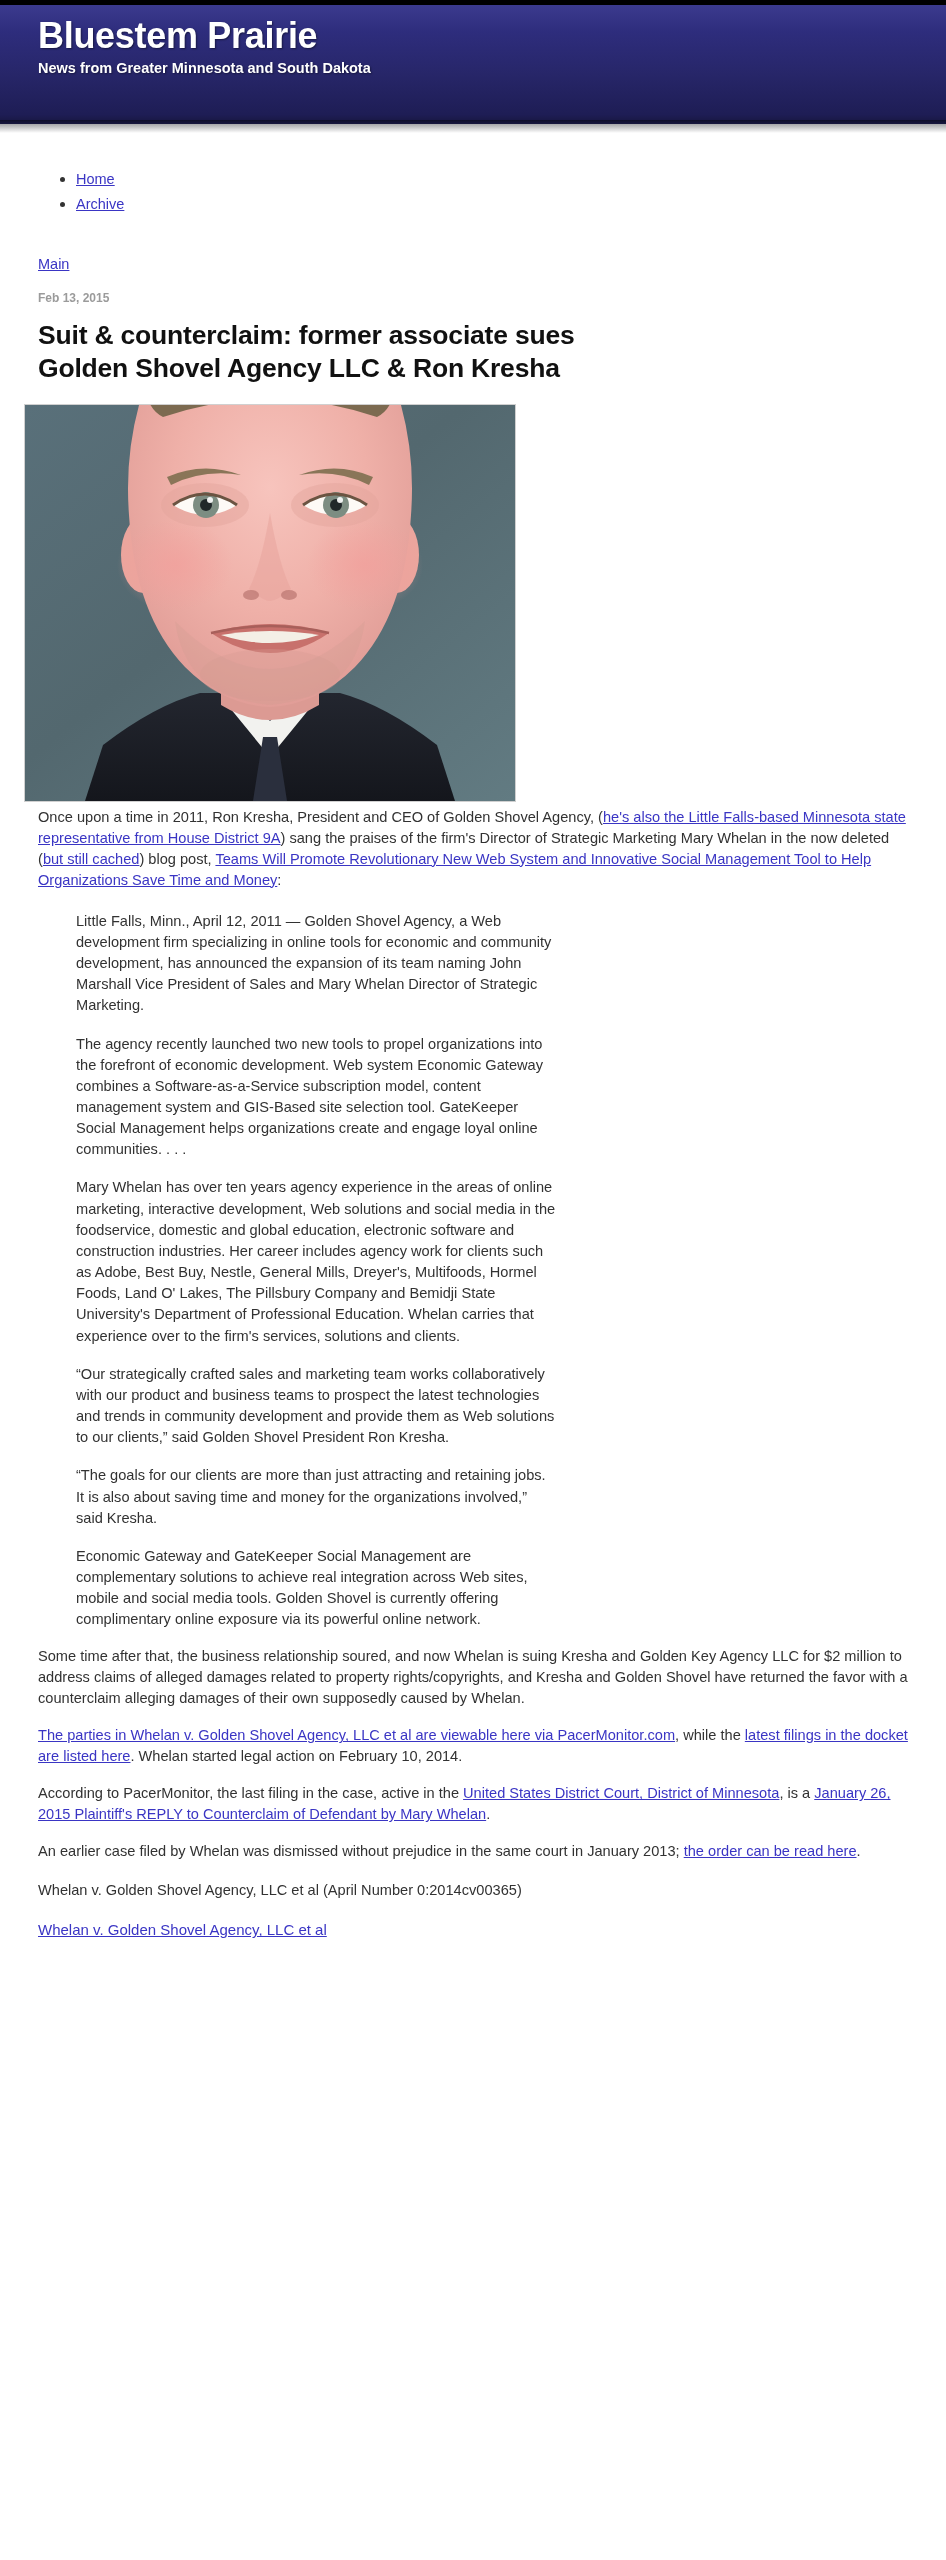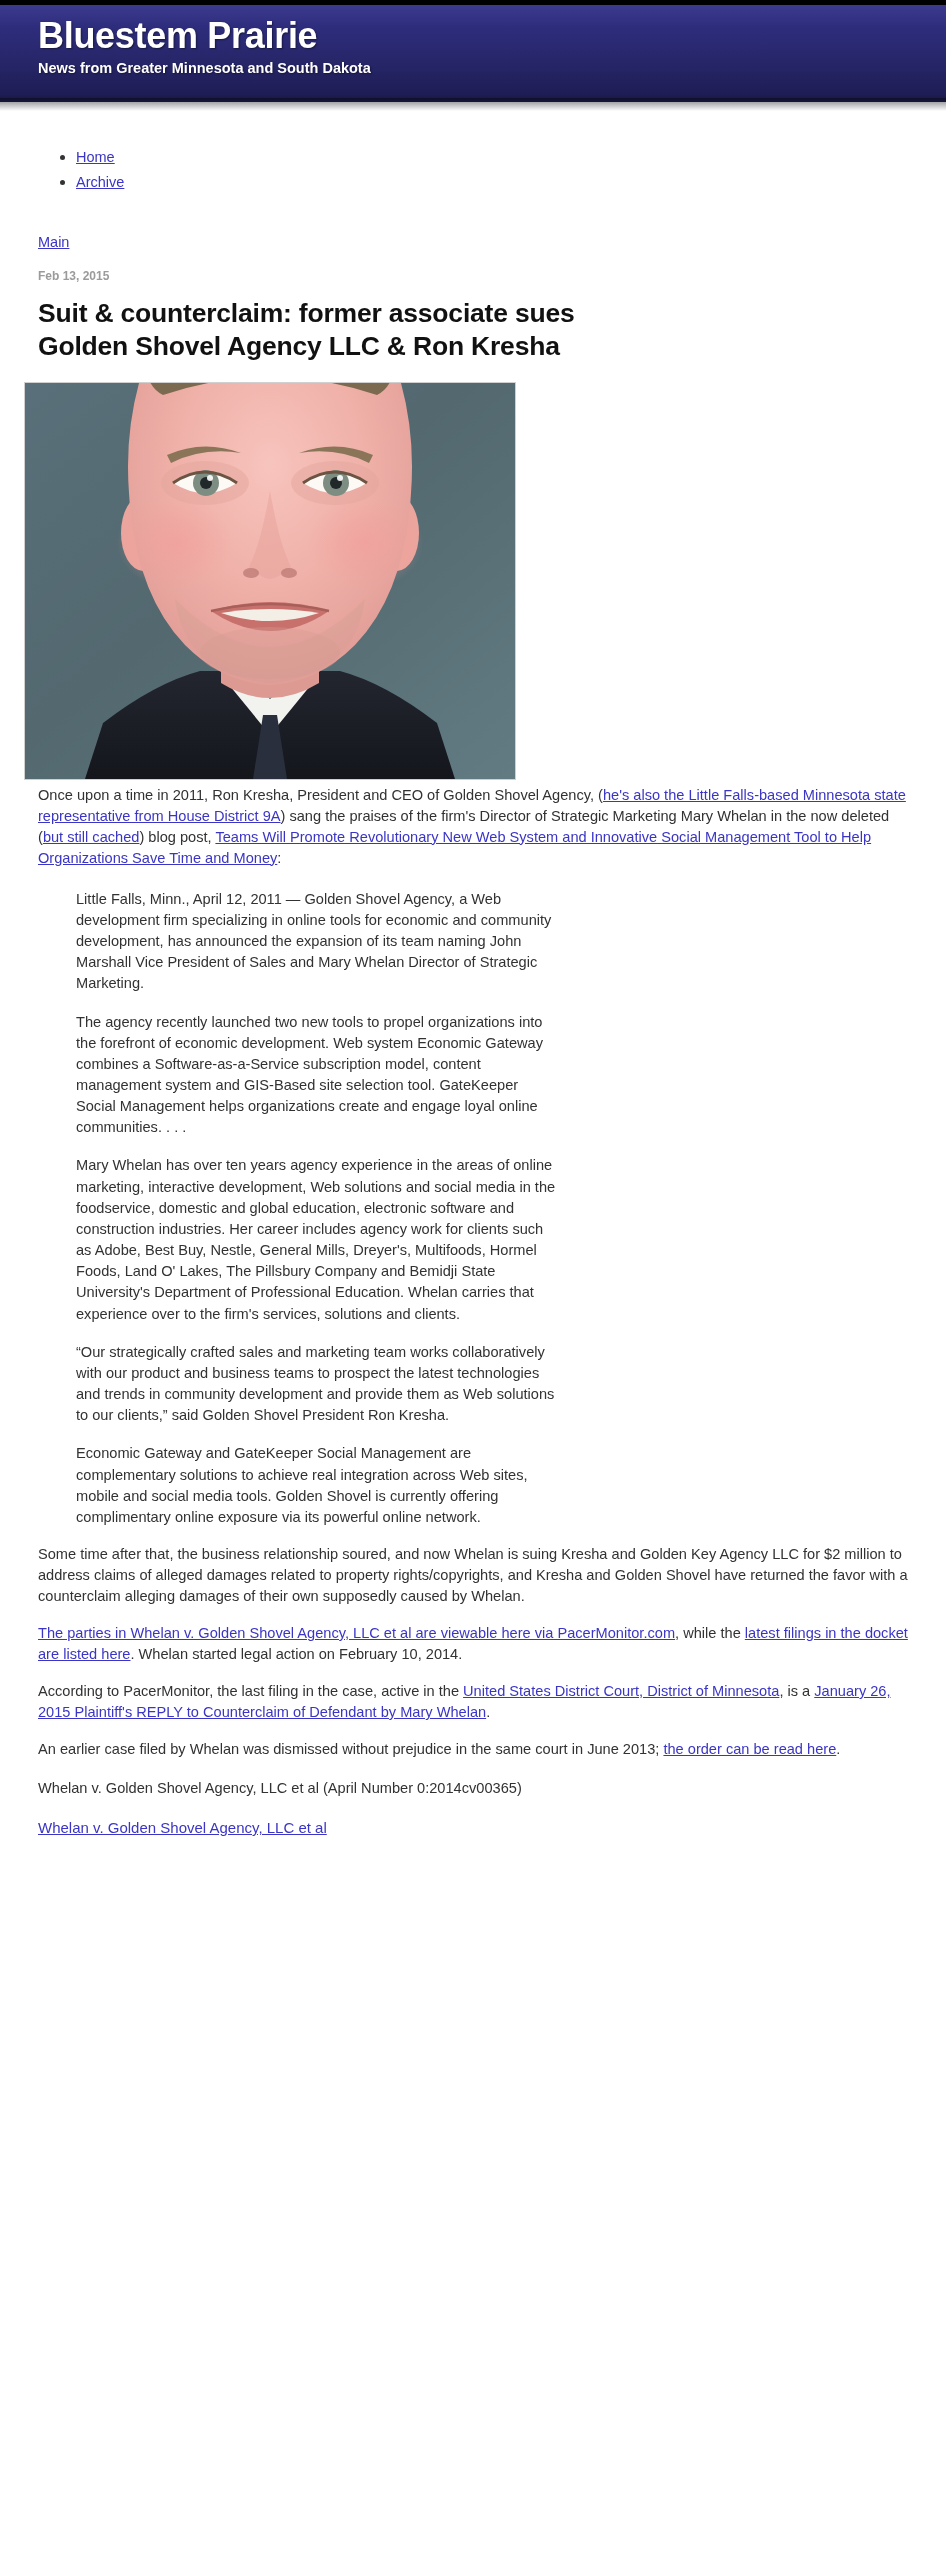--- a/index.html
+++ b/index.html
@@ -19,21 +19,21 @@
 
   
   .banner-topstrip {
     height: 5px;
     background: #000000;
     width: 100%;
   }
   .banner {
     position: relative;
     width: 100%;
-    height: 97px;
+    height: 119px;
     background: #232270;
     background: linear-gradient(to bottom,
                 #3b3a8e 0%,
                 #2e2d7d 22%,
                 #272669 58%,
                 #1e1d55 92%,
                 #17163f 100%);
     padding: 12px 0 0 38px;
     overflow: hidden;
   }
@@ -313,30 +313,31 @@
 
     <div class="body-col">
 
       <p class="para first"><span>Once upon a time in 2011, Ron Kresha, President and CEO of Golden Shovel Agency, (</span><a href="#" class="inline">he's also the Little Falls-based Minnesota state representative from House District 9A</a><span>) sang the praises of the firm's Director of Strategic Marketing Mary Whelan in the now deleted (</span><a href="#" class="inline">but still cached</a><span>) blog post, </span><a href="#" class="inline">Teams Will Promote Revolutionary New Web System and Innovative Social Management Tool to Help Organizations Save Time and Money</a><span>:</span></p>
 
       <blockquote class="pressrelease">
         <p>Little Falls, Minn., April 12, 2011 — Golden Shovel Agency, a Web development firm specializing in online tools for economic and community development, has announced the expansion of its team naming John Marshall Vice President of Sales and Mary Whelan Director of Strategic Marketing.</p>
         <p>The agency recently launched two new tools to propel organizations into the forefront of economic development. Web system Economic Gateway combines a Software-as-a-Service subscription model, content management system and GIS-Based site selection tool. GateKeeper Social Management helps organizations create and engage loyal online communities. . . .</p>
         <p>Mary Whelan has over ten years agency experience in the areas of online marketing, interactive development, Web solutions and social media in the foodservice, domestic and global education, electronic software and construction industries. Her career includes agency work for clients such as Adobe, Best Buy, Nestle, General Mills, Dreyer's, Multifoods, Hormel Foods, Land O' Lakes, The Pillsbury Company and Bemidji State University's Department of Professional Education. Whelan carries that experience over to the firm's services, solutions and clients.</p>
         <p>“Our strategically crafted sales and marketing team works collaboratively with our product and business teams to prospect the latest technologies and trends in community development and provide them as Web solutions to our clients,” said Golden Shovel President Ron Kresha.</p>
+        <p>“The goals for our clients are more than just attracting and retaining jobs. It is also about saving time and money for the organizations involved,” said Kresha.</p>
         <p>Economic Gateway and GateKeeper Social Management are complementary solutions to achieve real integration across Web sites, mobile and social media tools. Golden Shovel is currently offering complimentary online exposure via its powerful online network.</p>
       </blockquote>
 
       <p class="para">Some time after that, the business relationship soured, and now Whelan is suing Kresha and Golden Key Agency LLC for $2 million to address claims of alleged damages related to property rights/copyrights, and Kresha and Golden Shovel have returned the favor with a counterclaim alleging damages of their own supposedly caused by Whelan.</p>
 
       <p class="para"><a href="#" class="inline">The parties in Whelan v. Golden Shovel Agency, LLC et al are viewable here via PacerMonitor.com</a><span>, while the </span><a href="#" class="inline">latest filings in the docket are listed here</a><span>. Whelan started legal action on February 10, 2014.</span></p>
 
       <p class="para"><span>According to PacerMonitor, the last filing in the case, active in the </span><a href="#" class="inline">United States District Court, District of Minnesota</a><span>, is a </span><a href="#" class="inline">January 26, 2015 Plaintiff's REPLY to Counterclaim of Defendant by Mary Whelan</a><span>.</span></p>
 
-      <p class="para"><span>An earlier case filed by Whelan was dismissed without prejudice in the same court in June 2013; </span><a href="#" class="inline">the order can be read here</a><span>.</span></p>
+      <p class="para"><span>An earlier case filed by Whelan was dismissed without prejudice in the same court in January 2013; </span><a href="#" class="inline">the order can be read here</a><span>.</span></p>
 
 
       <p class="case-line">Whelan v. Golden Shovel Agency, LLC et al (April Number 0:2014cv00365)</p>
 
       <p class="case-link">
         <a href="#">Whelan v. Golden Shovel Agency, LLC et al</a>
       </p>
 
       <div class="tail-space"></div>
     </div>

